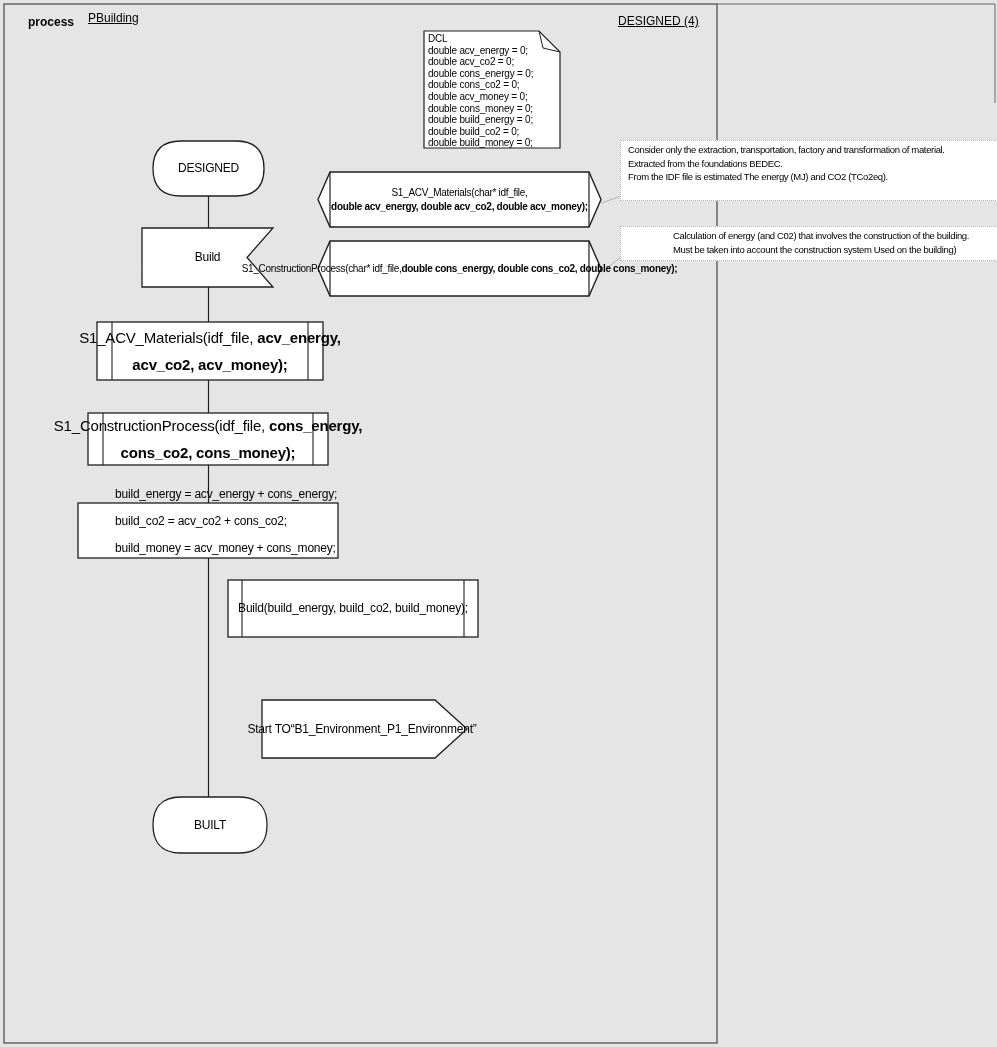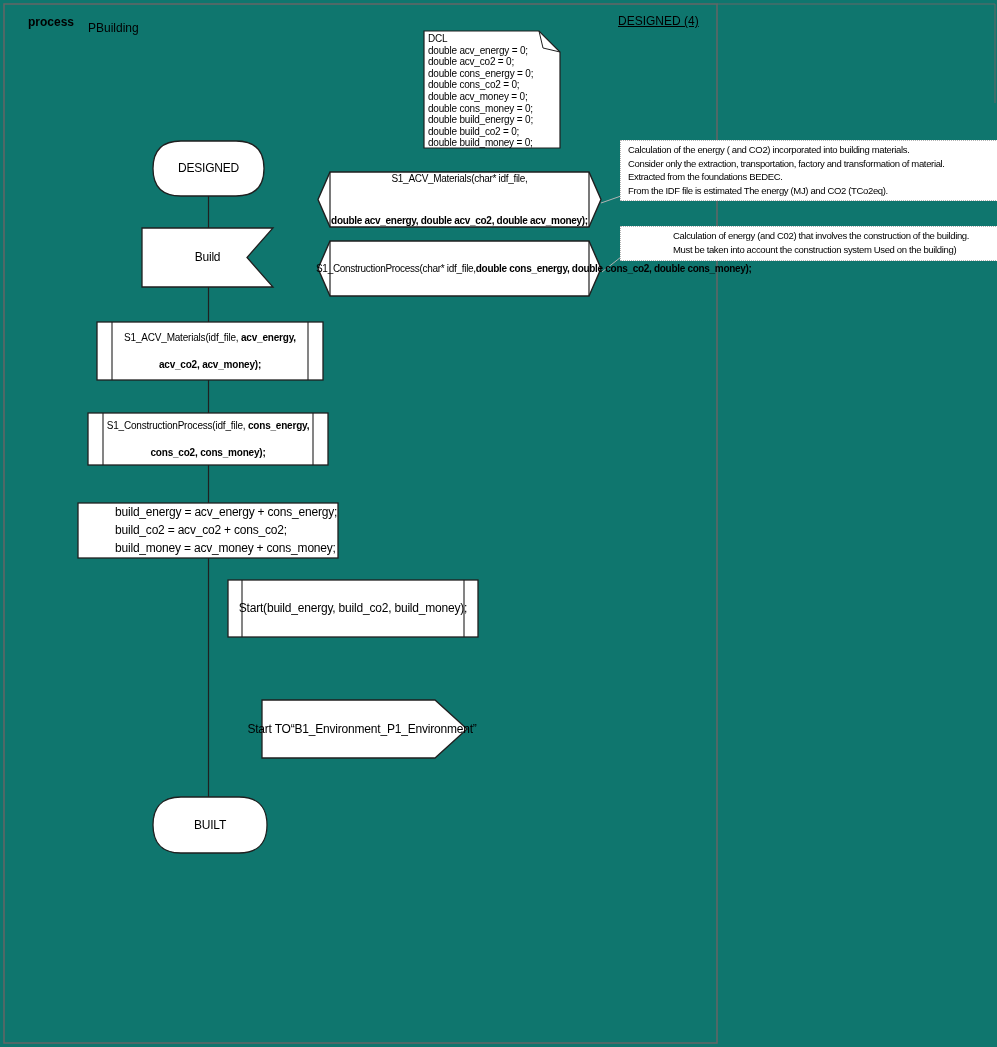--- a/index.html
+++ b/index.html
@@ -1,25 +1,25 @@
 <!DOCTYPE html>
 <html><head>
 <meta charset="utf-8">
 <style>
   html,body{margin:0;padding:0;background:#fff;}
-  #page{position:relative;width:997px;height:1047px;background:#0f766e;overflow:hidden;
+  #page{position:relative;width:997px;height:1047px;background:#e5e5e5;overflow:hidden;
         font-family:"Liberation Sans",sans-serif;color:#000;}
   svg{position:absolute;left:0;top:0;}
   .lbl{position:absolute;color:#000;font-family:"Liberation Sans",sans-serif;}
   .center{display:flex;align-items:center;justify-content:center;text-align:center;}
   .nowrap{white-space:nowrap;}
   .b{font-weight:bold;}
   .shape-txt{font-size:12px;line-height:13px;letter-spacing:-0.2px;}
-  .call-txt{font-size:10px;line-height:13.5px;letter-spacing:-0.2px;gap:13px;}
-  .hex-txt{font-size:10px;line-height:13.5px;letter-spacing:-0.3px;justify-content:space-between;}
+  .call-txt{font-size:15px;line-height:13.5px;letter-spacing:-0.2px;gap:13px;}
+  .hex-txt{font-size:10px;line-height:13.5px;letter-spacing:-0.3px;}
   .note-txt{font-size:10px;line-height:11.6px;letter-spacing:-0.2px;}
   .cmt{position:absolute;border:1px dotted #b3b3b3;background:#fff;}
   .cmt-txt{font-size:9.5px;line-height:13.5px;letter-spacing:-0.35px;white-space:nowrap;}
   .hdr{font-size:12px;}
 </style>
 </head>
 <body>
 
 <div id="page">
 
@@ -76,21 +76,21 @@
       <line x1="242" y1="580" x2="242" y2="637" stroke="#1f1f1f" stroke-width="1.1"></line>
       <line x1="464" y1="580" x2="464" y2="637" stroke="#1f1f1f" stroke-width="1.1"></line>
     </g>
 
     <polygon points="262,700 435,700 467,729 435,758 262,758" fill="#ffffff" stroke="#1f1f1f" stroke-width="1.3"></polygon>
 
     <path d="M181,797 L239,797 C261,797 267,811 267,825 C267,839 261,853 239,853 L181,853 C159,853 153,839 153,825 C153,811 159,797 181,797 Z" fill="#ffffff" stroke="#1f1f1f" stroke-width="1.3"></path>
   </svg>
 
   <div class="lbl hdr b" style="left:28px;top:15px;">process</div>
-  <div class="lbl hdr" style="left:88px;top:21px;">PBuilding</div>
+  <div class="lbl hdr" style="left:88px;top:11px;text-decoration:underline;">PBuilding</div>
   <div class="lbl hdr" style="left:618px;top:14px;text-decoration:underline;">DESIGNED (4)</div>
 
   <div class="lbl note-txt" style="left:428px;top:33px;width:130px;">
     <div>DCL</div>
     <div>double acv_energy = 0;</div>
     <div>double acv_co2 = 0;</div>
     <div>double cons_energy = 0;</div>
     <div>double cons_co2 = 0;</div>
     <div>double acv_money = 0;</div>
     <div>double cons_money = 0;</div>
@@ -107,21 +107,20 @@
     <div>S1_ACV_Materials(char* idf_file,</div>
     <div class="b">double acv_energy, double acv_co2, double acv_money);</div>
   </div>
   <div class="lbl center hex-txt nowrap" style="left:316px;top:241px;width:287px;height:55px;flex-direction:row;">
     <div>S1_ConstructionProcess(char* idf_file,</div>
     <div class="b">double cons_energy, double cons_co2, double cons_money);</div>
   </div>
 
   <div class="cmt" style="left:620px;top:140px;width:380px;height:59px;">
     <div class="lbl cmt-txt" style="left:7px;top:2px;">
-      <div>Calculation of the energy ( and CO2) incorporated into building materials.</div>
       <div>Consider only the extraction, transportation, factory and transformation of material.</div>
       <div>Extracted from the foundations BEDEC.</div>
       <div>From the IDF file is estimated The energy (MJ) and CO2 (TCo2eq).</div>
     </div>
   </div>
   <div class="cmt" style="left:620px;top:226px;width:380px;height:33px;">
     <div class="lbl cmt-txt" style="left:7px;top:2px;margin-left:45px;">
       <div>Calculation of energy (and C02) that involves the construction of the building.</div>
       <div>Must be taken into account the construction system Used on the building)</div>
     </div>
@@ -129,27 +128,27 @@
 
   <div class="lbl center call-txt nowrap" style="left:97px;top:322px;width:226px;height:58px;flex-direction:column;">
     <div><span>S1_ACV_Materials(idf_file, </span><span class="b">acv_energy,</span></div>
     <div class="b">acv_co2, acv_money);</div>
   </div>
   <div class="lbl center call-txt nowrap" style="left:88px;top:413px;width:240px;height:52px;flex-direction:column;">
     <div><span>S1_ConstructionProcess(idf_file, </span><span class="b">cons_energy,</span></div>
     <div class="b">cons_co2, cons_money);</div>
   </div>
 
-  <div class="lbl shape-txt" style="left:115px;top:505px;width:223px;height:51px;display:flex;flex-direction:column;justify-content:space-between;line-height:15px;">
+  <div class="lbl shape-txt" style="left:115px;top:505px;width:223px;height:51px;display:flex;flex-direction:column;justify-content:flex-end;line-height:15px;gap:12px;">
     <div class="nowrap">build_energy = acv_energy + cons_energy;</div>
     <div class="nowrap">build_co2 = acv_co2 + cons_co2;</div>
     <div class="nowrap">build_money = acv_money + cons_money;</div>
   </div>
 
-  <div class="lbl center shape-txt nowrap" style="left:228px;top:580px;width:250px;height:57px;">Start(build_energy, build_co2, build_money);</div>
+  <div class="lbl center shape-txt nowrap" style="left:228px;top:580px;width:250px;height:57px;">Build(build_energy, build_co2, build_money);</div>
 
   <div class="lbl center shape-txt nowrap" style="left:262px;top:700px;width:200px;height:58px;">
     <div>Start TO</div>
     <div>“B1_Environment_P1_Environment”</div>
   </div>
 
   <div class="lbl center shape-txt" style="left:153px;top:797px;width:114px;height:56px;text-align:right;">BUILT</div>
 
 </div>
 

